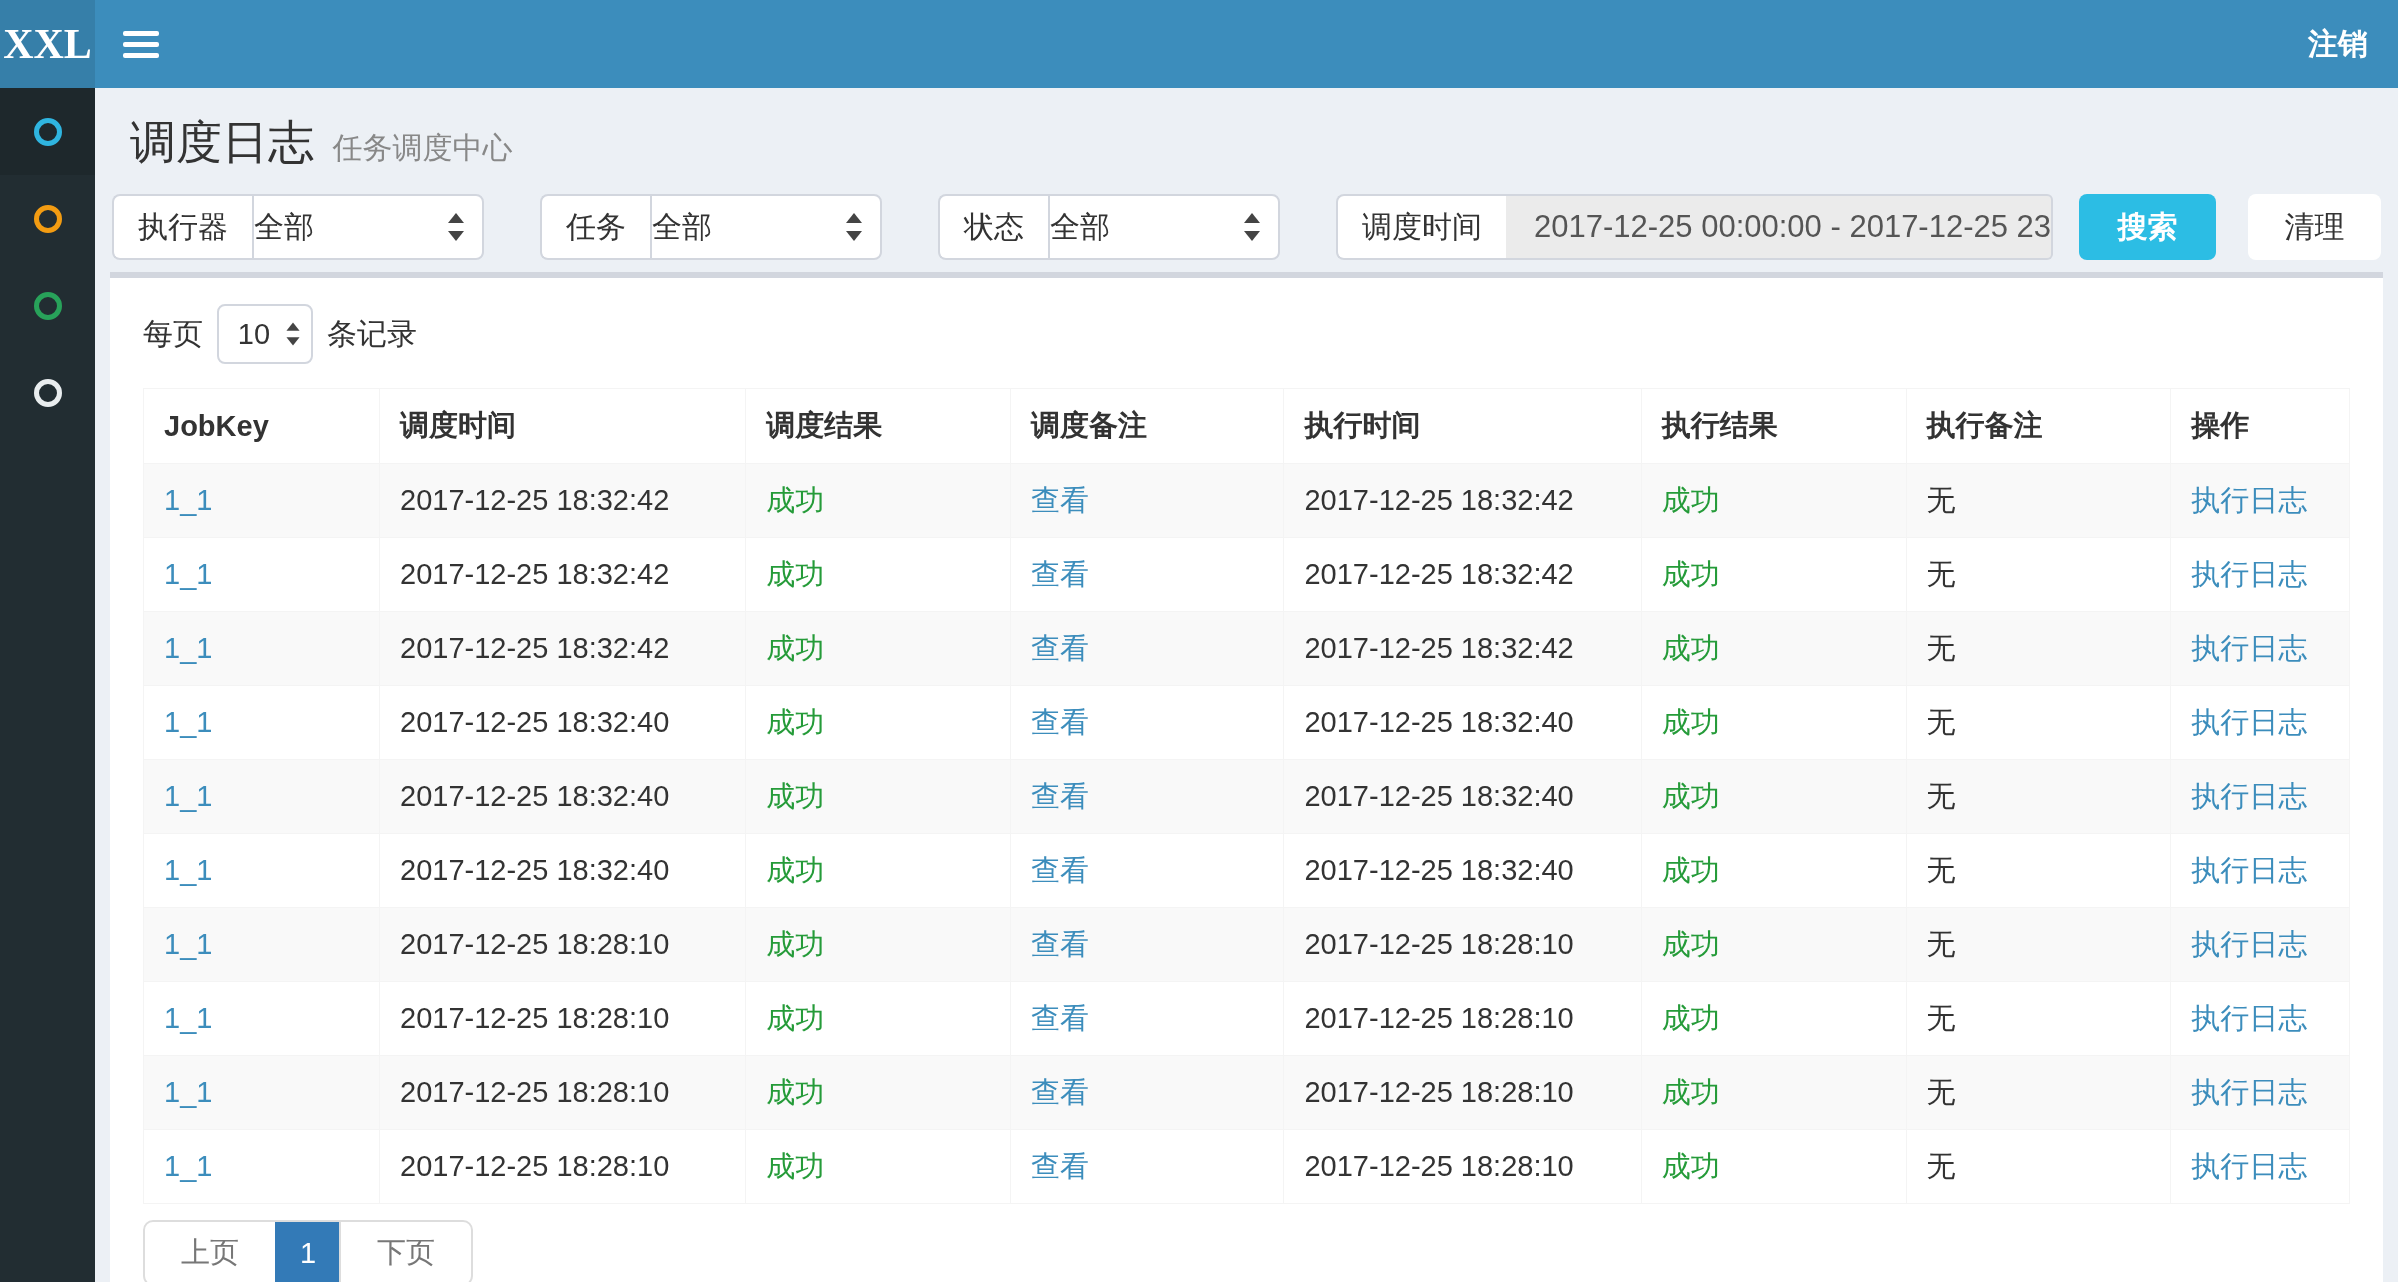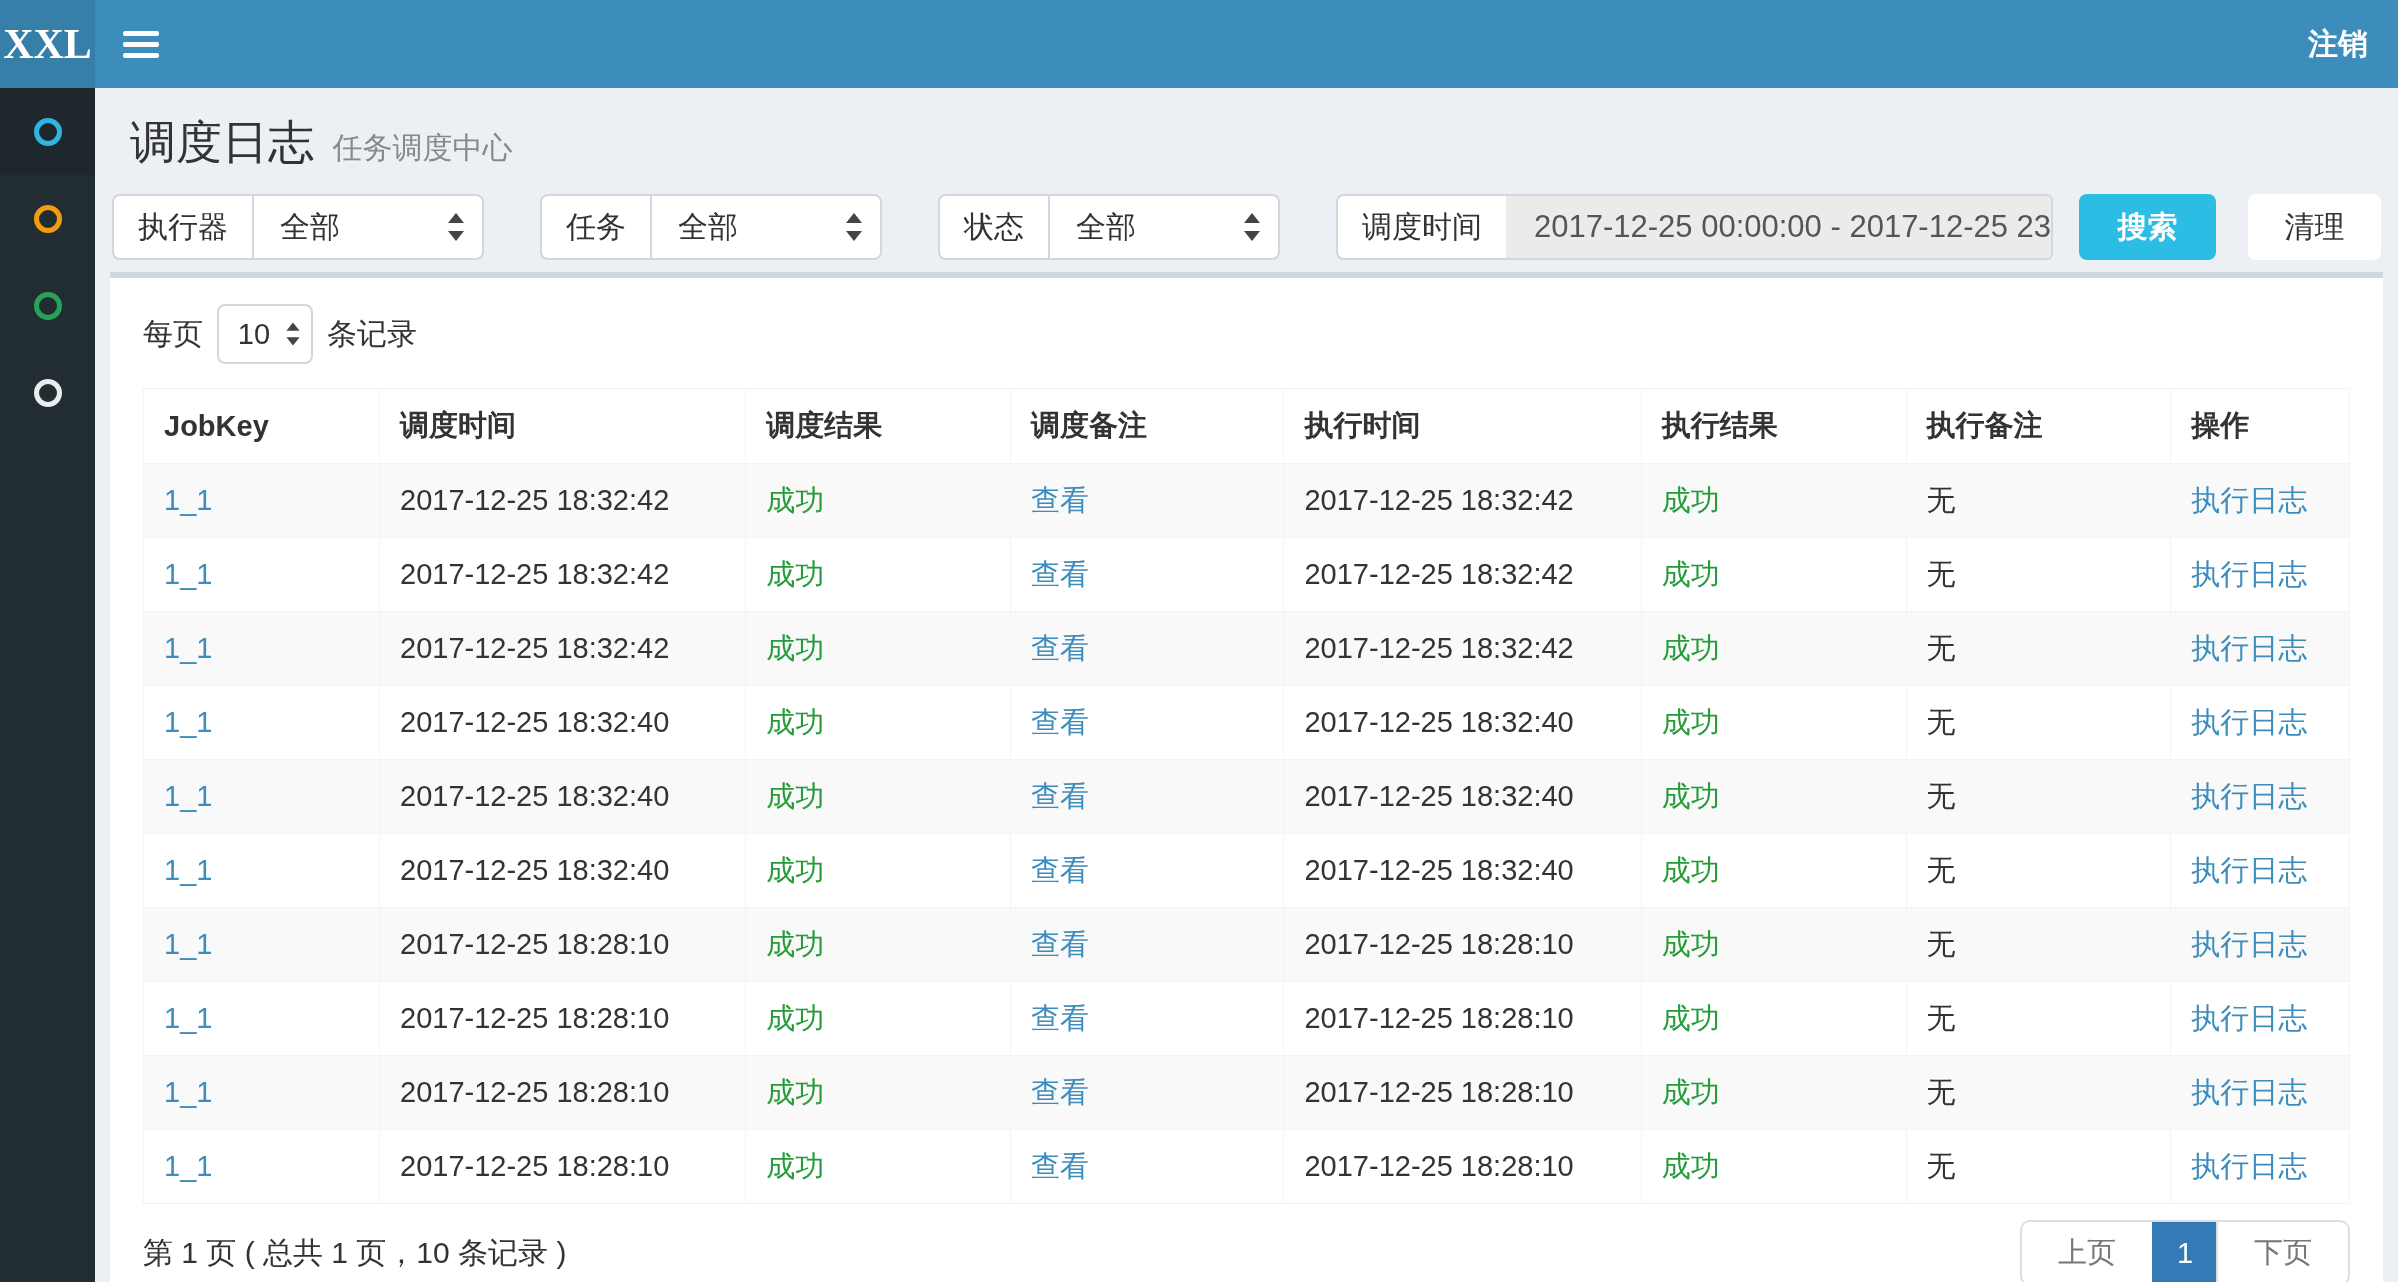--- a/index.html
+++ b/index.html
@@ -29,21 +29,21 @@
   .page-subtitle { font-size:30px; color:#888; margin-left:14px; }
 
   
   .filter-row { display:flex; align-items:center; margin:0 17px 12px; }
   .input-group { display:flex; height:66px; }
   .ig-addon { background:#fff; border:2px solid #d2d6de; border-right:none;
     border-radius:8px 0 0 8px; padding:0 24px; font-size:30px; color:#333;
     display:flex; align-items:center; }
   .select-box { position:relative; width:232px; height:66px; background:#fff;
     border:2px solid #d2d6de; border-radius:0 8px 8px 0; font-size:30px; color:#333;
-    display:flex; align-items:center; padding-left:26px; cursor:pointer; }
+    display:flex; align-items:center; cursor:pointer; }
   .caret-ud { position:absolute; right:18px; top:50%; transform:translateY(-50%); width:16px; height:34px; }
   .caret-ud::before { content:""; position:absolute; top:3px; left:0;
     border-left:8px solid transparent; border-right:8px solid transparent; border-bottom:10px solid #444; }
   .caret-ud::after { content:""; position:absolute; bottom:3px; left:0;
     border-left:8px solid transparent; border-right:8px solid transparent; border-top:10px solid #444; }
   .date-input { width:547px; height:66px; background:#ebebeb; border:2px solid #d2d6de;
     border-left:none; border-radius:0 6px 6px 0; font-size:31px; color:#555;
     padding-left:28px; font-family:"Liberation Sans", sans-serif; }
   .gap56 { width:56px; }
   .btn { height:66px; border:none; border-radius:8px; font-size:30px; cursor:pointer;
@@ -281,21 +281,20 @@
             <td><span class="cell-link">查看</span></td>
             <td><span>2017-12-25 18:28:10</span></td>
             <td><span class="cell-success">成功</span></td>
             <td><span>无</span></td>
             <td><span class="cell-link">执行日志</span></td>
           </tr>
         </tbody>
     </table>
 
     <div class="box-footer">
-      <div class="page-info">第 1 页 ( 总共 1 页，10 条记录 )</div>
       <div class="pagination">
         <div class="page-btn">上页</div>
         <div class="page-btn active">1</div>
         <div class="page-btn">下页</div>
       </div>
     </div>
 
   </div>
 </div>
 

